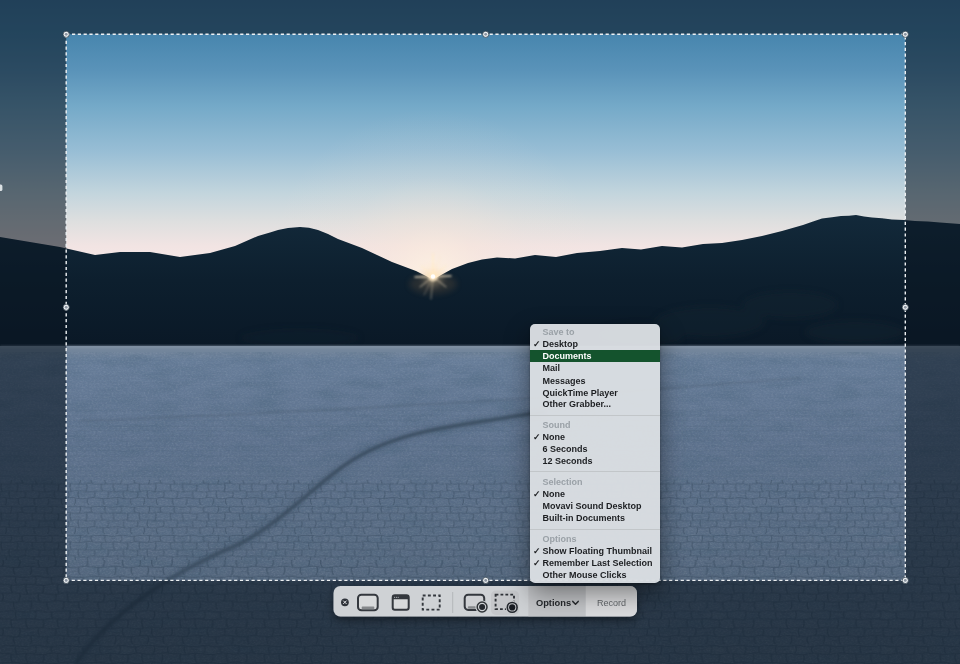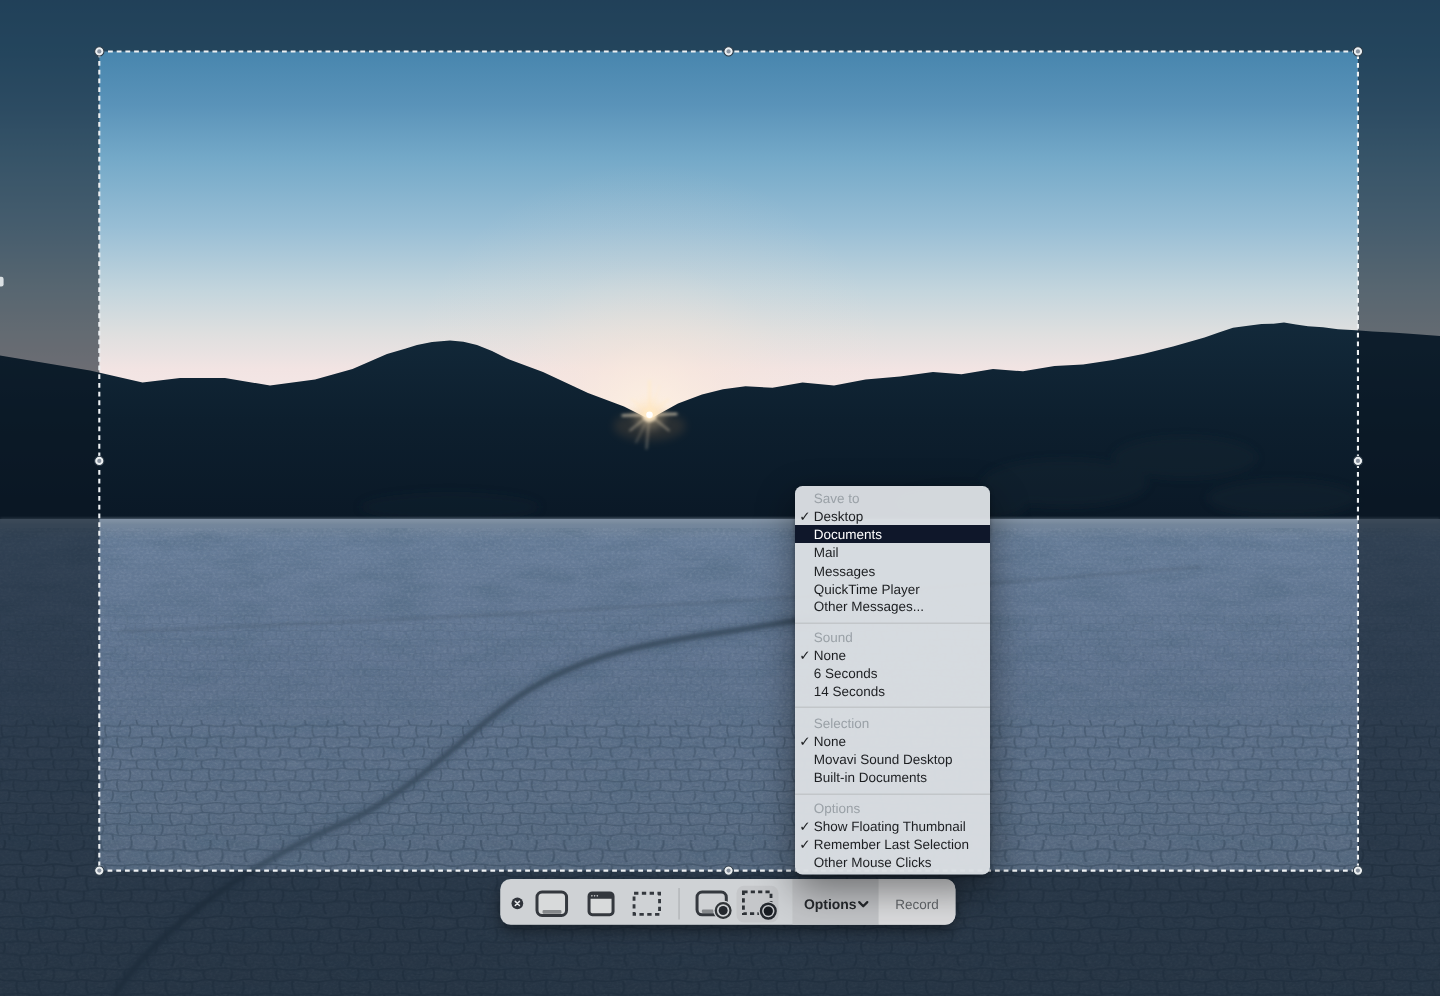--- a/index.html
+++ b/index.html
@@ -2,23 +2,23 @@
 <html><head>
 <meta charset="utf-8">
 <style>
   html,body{margin:0;padding:0;width:960px;height:664px;overflow:hidden;background:#0d1b26;
     font-family:"Liberation Sans", sans-serif;}
   .abs{position:absolute;}
   #menu{position:absolute;left:529.5px;top:323.5px;width:130px;height:259.8px;
     background:rgba(218,222,226,0.97);border-radius:5px;
     box-shadow:0 10px 26px rgba(0,0,0,0.45), 0 1px 3px rgba(0,0,0,0.3);
     font-size:9px;color:#1c1e21;}
-  .mi{position:absolute;left:0;right:0;height:11.9px;line-height:12.1px;padding-left:13px;white-space:nowrap;}
+  .mi{position:absolute;left:0;right:0;height:11.9px;line-height:12.1px;padding-left:13px;white-space:nowrap;font-weight:bold;}
   .hd{color:#9aa1a7;}
-  .sel{background:#0f172a;color:#fff;}
+  .sel{background:#14532d;color:#fff;}
   .ck{position:absolute;left:3.4px;top:0;font-size:9px;color:#1c1e21;}
   .sep{position:absolute;left:0;right:0;height:1px;background:#c2c6c9;}
 </style>
 </head>
 <body>
 <div id="stage" class="abs" style="left:0;top:0;width:960px;height:664px">
 <svg class="abs" width="960" height="664" viewBox="0 0 960 664" style="left:0;top:0">
   <defs>
     <linearGradient id="sky" x1="0" y1="0" x2="0" y2="1">
       <stop offset="0" stop-color="#417ba4"></stop>
@@ -233,26 +233,26 @@
   <text x="611.4" y="606" font-family="Liberation Sans, sans-serif" font-size="9" fill="#63676b" text-anchor="middle">Record</text>
 </svg>
 
 <div id="menu">
   <div class="mi hd" style="top:2.15px">Save to</div>
   <div class="mi" style="top:14.55px"><span class="ck">✓</span>Desktop</div>
   <div class="mi sel" style="top:26.55px">Documents</div>
   <div class="mi" style="top:38.85px">Mail</div>
   <div class="mi" style="top:51.05px">Messages</div>
   <div class="mi" style="top:63.15px">QuickTime Player</div>
-  <div class="mi" style="top:74.95px">Other Messages...</div>
+  <div class="mi" style="top:74.95px">Other Grabber...</div>
   <div class="sep" style="top:91.6px"></div>
   <div class="mi hd" style="top:95.15px">Sound</div>
   <div class="mi" style="top:107.55px"><span class="ck">✓</span>None</div>
   <div class="mi" style="top:119.95px">6 Seconds</div>
-  <div class="mi" style="top:131.85px">14 Seconds</div>
+  <div class="mi" style="top:131.85px">12 Seconds</div>
   <div class="sep" style="top:147.9px"></div>
   <div class="mi hd" style="top:152.15px">Selection</div>
   <div class="mi" style="top:164.45px"><span class="ck">✓</span>None</div>
   <div class="mi" style="top:176.35px">Movavi Sound Desktop</div>
   <div class="mi" style="top:188.35px">Built-in Documents</div>
   <div class="sep" style="top:205.7px"></div>
   <div class="mi hd" style="top:209.75px">Options</div>
   <div class="mi" style="top:221.55px"><span class="ck">✓</span>Show Floating Thumbnail</div>
   <div class="mi" style="top:233.35px"><span class="ck">✓</span>Remember Last Selection</div>
   <div class="mi" style="top:245.15px">Other Mouse Clicks</div>

